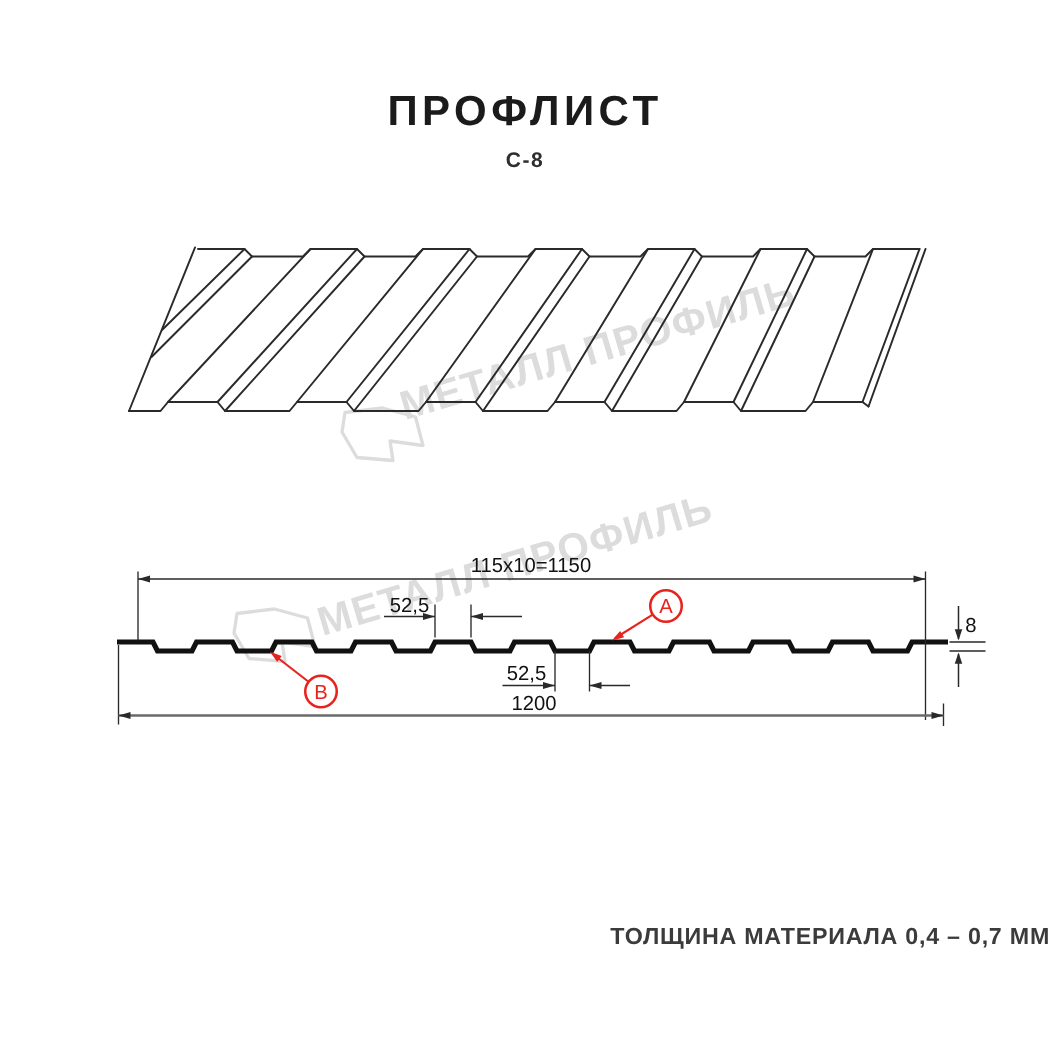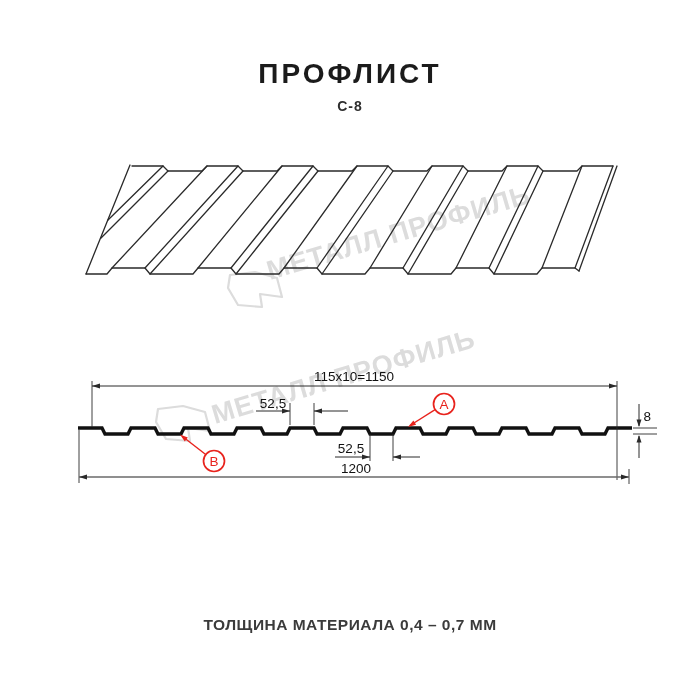--- a/index.html
+++ b/index.html
@@ -14,21 +14,21 @@
   body{font-family:"Liberation Sans", sans-serif;position:relative;}
   .page-title{
     position:absolute;top:58px;left:0;width:700px;text-align:center;
     font-size:28px;font-weight:700;letter-spacing:3px;color:#1b1b1b;
   }
   .page-model{
     position:absolute;top:98px;left:0;width:700px;text-align:center;
     font-size:14px;font-weight:700;letter-spacing:1px;color:#2e2e2e;
   }
   .footer-note{
-    position:absolute;top:616px;left:0;width:700px;text-align:center;
+    position:absolute;top:616px;left:0;width:700px;text-align:right;
     font-size:15.5px;font-weight:700;letter-spacing:.5px;color:#3b3b3b;
   }
   svg.drawing{position:absolute;top:0;left:0;}
   .p3d{stroke:var(--line);stroke-width:1.3;fill:none;stroke-linejoin:round;stroke-linecap:round;}
   .xs{stroke:var(--ink);stroke-width:3.4;fill:none;stroke-linejoin:miter;}
   .dim{stroke:var(--line);stroke-width:1;fill:none;}
   .dim-main{stroke:var(--dim-base);stroke-width:1.6;fill:none;}
   .ext{stroke:var(--line);stroke-width:.9;fill:none;}
   .ah{fill:var(--line);stroke:none;}
   .dim-text{font-size:13.5px;fill:var(--ink);}

